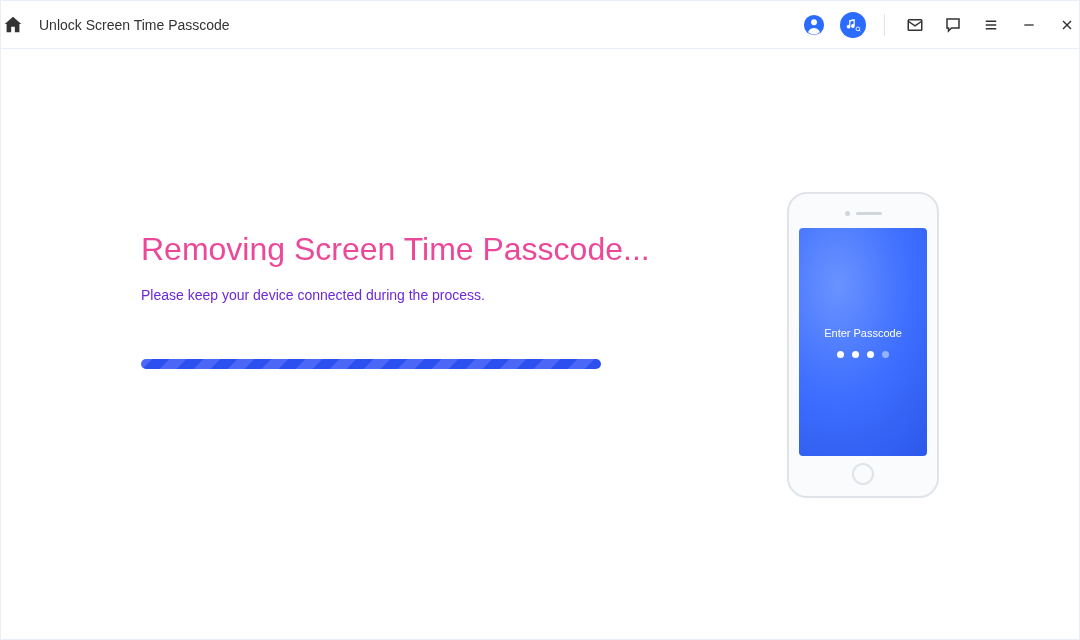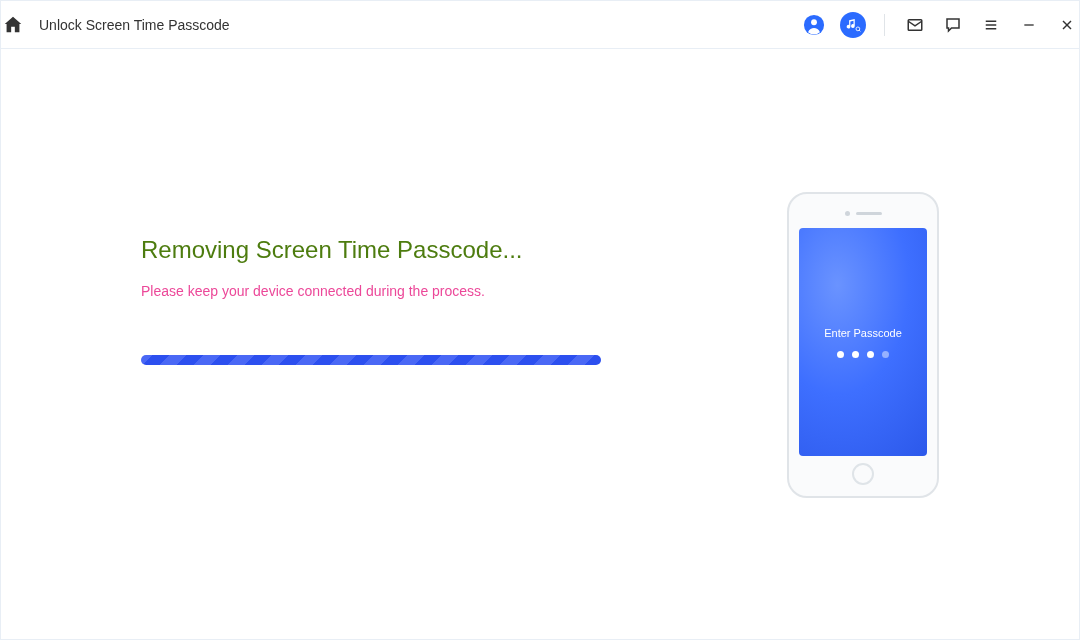--- a/index.html
+++ b/index.html
@@ -68,29 +68,29 @@
       display: flex;
       height: 592px;
       padding: 0 140px 0 140px;
       align-items: center;
     }
     .left-panel {
       flex: 1;
       padding-right: 40px;
     }
     .heading {
-      font-size: 24px;
+      font-size: 32px;
       font-weight: 500;
-      color: #4d7c0f;
+      color: #ec4899;
       margin-bottom: 19px;
       margin-top: -90px;
     }
     .subtitle {
       font-size: 14px;
-      color: #ec4899;
+      color: #6d28d9;
       margin-bottom: 56px;
     }
     .progress-bar {
       height: 10px;
       border-radius: 5px;
       background: repeating-linear-gradient(
         -45deg,
         #2c4fef,
         #2c4fef 12px,
         #4a68f5 12px,

